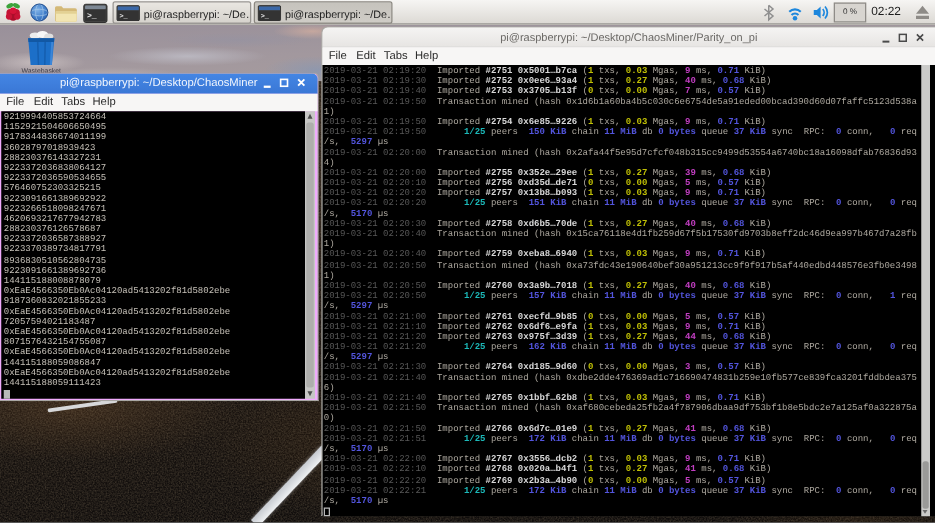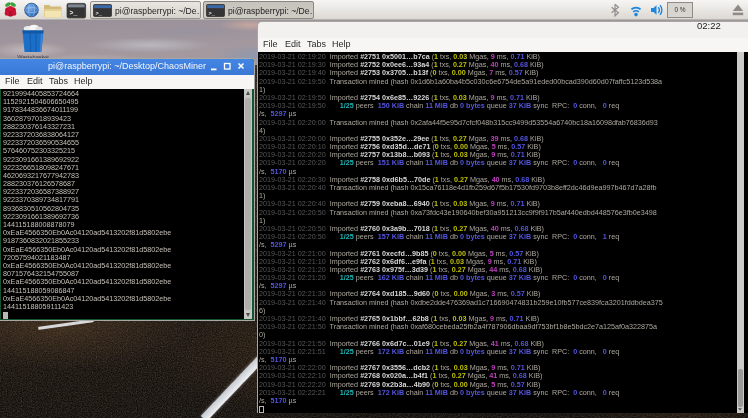--- a/index.html
+++ b/index.html
@@ -28,42 +28,42 @@
 #trash{position:absolute;left:20px;top:4px;width:26px;height:30px}
 
 #bar{position:absolute;left:0;top:0;width:748px;height:20px;
  background:linear-gradient(#f6f5f3,#dcd9d4);border-bottom:1px solid #b6b3ae}
 .tbtn{position:absolute;top:1px;height:18px;border-radius:2px;font-size:8.6px;color:#1d1d1d;line-height:18px}
 #tb1{left:90px;width:111px;background:linear-gradient(#e9e6e1,#d6d3cd);border:1px solid #979490}
 #tb2{left:203px;width:111px;background:linear-gradient(#c6c3bd,#cfccc6);border:1px solid #8a8780}
 .tbtxt{position:absolute;left:24px;top:0;white-space:nowrap;overflow:hidden;width:84px}
 .micon{position:absolute;left:2px;top:2px;width:19px;height:13px}
 #cpu{position:absolute;left:667px;top:2px;width:26px;height:16px;background:#d8d5d0;border:1px solid #8f8c88;font-size:6.5px;color:#333;text-align:center;line-height:14px}
-#clock{position:absolute;left:697px;top:20px;font-size:9.5px;color:#1c1c1c}
-
-.term{font-family:Liberation Sans, sans-serif;font-size:7.2px;line-height:8.2px;white-space:pre}
+#clock{position:absolute;left:697px;top:4px;font-size:9.5px;color:#1c1c1c}
+
+.term{font-family:Liberation Mono, monospace;font-size:7.2px;line-height:8.2px;white-space:pre}
 .ln{height:8.2px}
 .t{color:#585858}.w{color:#ada89f}.b{color:#d8d8d8;font-weight:bold}
 .y{color:#c0c005;font-weight:bold}.m{color:#c23ec2;font-weight:bold}
 .u{color:#5355de;font-weight:bold}.c{color:#1cb8b8;font-weight:bold}
 .cur{display:inline-block;width:4.5px;height:7px;border:1px solid #b8b8b8;vertical-align:top;margin-top:0.5px}
 .scur{display:inline-block;width:4.5px;height:7px;background:#b8b8b8;vertical-align:top;margin-top:0.5px}
 
 #bw{position:absolute;left:257px;top:21px;width:491px;height:392px;background:#f2f1f0;border:1px solid #a8a6a2;border-right:none;border-radius:5px 0 0 0}
 #bwtitle{position:absolute;left:0;top:0;width:100%;height:16px;background:linear-gradient(#f5f4f3,#e7e5e3);border-bottom:1px solid #d5d3d1;border-radius:5px 0 0 0;
  text-align:center;font-size:8.8px;color:#6b6966;line-height:16px}
 #bwmenu{position:absolute;left:0;top:16px;width:100%;height:14px;background:#f7f6f5;font-size:9px;color:#2a2a2a}
 .mi{position:absolute;top:1px}
 #bwblack{position:absolute;left:0;top:30px;width:490px;height:360.5px;background:#000}
 #bwtext{position:absolute;left:1px;top:1px}
 #bwsb{position:absolute;left:479px;top:0;width:7px;height:360.5px;background:#cbcbc9}
 #bwsb .thumb{position:absolute;left:1px;top:317px;width:5px;height:38px;background:#9a9a98;border-radius:2px}
 #bwsb .dar{position:absolute;left:1.2px;top:356px;width:0;height:0;border-left:2.4px solid transparent;border-right:2.4px solid transparent;border-top:3.5px solid #6b6b6b}
 
-#sw{position:absolute;left:0px;top:58px;width:255px;height:263px;background:#14532d;border:1px solid #a9a7a4;border-left:none;border-radius:0 4px 0 0}
+#sw{position:absolute;left:0px;top:58px;width:255px;height:263px;background:#f0abfc;border:1px solid #a9a7a4;border-left:none;border-radius:0 4px 0 0}
 #swtitle{position:absolute;left:0;top:0;width:100%;height:15.5px;background:linear-gradient(#4486e4,#3a77d5);border-radius:0 4px 0 0;
  text-align:center;font-size:9px;color:#f2f6fd;line-height:15px}
 #swmenu{position:absolute;left:0;top:15.5px;width:100%;height:14.5px;background:#f7f6f5;font-size:9px;color:#2a2a2a}
 #swblack{position:absolute;left:1px;top:30px;width:243px;height:229.5px;background:#000}
 #swtext{position:absolute;left:2px;top:1px;color:#c6c1b8}
 #swsb{position:absolute;left:244px;top:30px;width:8px;height:229.5px;background:#c6c6c4}
 #swsb .uar{position:absolute;left:1.6px;top:2px;width:0;height:0;border-left:2.5px solid transparent;border-right:2.5px solid transparent;border-bottom:4px solid #4c4c4c}
 #swsb .dar{position:absolute;left:1.6px;bottom:2px;width:0;height:0;border-left:2.5px solid transparent;border-right:2.5px solid transparent;border-top:4px solid #4c4c4c}
 #swsb .thumb{position:absolute;left:1px;top:9px;width:6px;height:212px;background:#aeaeac;border-radius:2px}
 </style></head>
@@ -87,20 +87,25 @@
 <ellipse cx="19" cy="5" rx="3.6" ry="2.2" fill="#dedede"></ellipse>
 <path d="M2.5 6.5 L23.5 6.5 L21.5 28 L4.5 28 Z" fill="#1c6fc8"></path>
 <path d="M2.5 6.5 L23.5 6.5 L23.2 9.5 L2.8 9.5 Z" fill="#1258a4"></path>
 <path d="M9.5 9.5 L10.2 28 L11.4 28 L10.8 9.5 Z" fill="#155fb0"></path>
 <path d="M15.5 9.5 L15.2 28 L16.4 28 L16.8 9.5 Z" fill="#155fb0"></path>
 <path d="M21 9.5 L19.8 28 L21.5 28 L22.6 9.5 Z" fill="#3c86d8"></path>
 </svg>
  <div style="position:absolute;left:11px;top:33.5px;width:44px;height:4.5px;overflow:hidden;color:#3a3842;font-size:5.5px;text-align:center">Wastebasket</div>
 </div>
 <div id="bw">
+ <div id="bwtitle">pi@raspberrypi: ~/Desktop/ChaosMiner/Parity_on_pi<svg style="position:absolute;right:3px;top:0" width="40" height="16" viewBox="0 0 40 16">
+<rect x="1" y="10.5" width="5.5" height="1.6" fill="#4a4a4a"></rect>
+<rect x="14.5" y="5.5" width="5.5" height="5.5" fill="none" stroke="#4a4a4a" stroke-width="1.2"></rect>
+<path d="M28.5 5.5 L33.5 10.5 M33.5 5.5 L28.5 10.5" stroke="#4a4a4a" stroke-width="1.3"></path>
+</svg></div>
  <div id="bwmenu">
         <span class="mi" style="left:5px">File</span>
         <span class="mi" style="left:27px">Edit</span>
         <span class="mi" style="left:49px">Tabs</span>
         <span class="mi" style="left:74px">Help</span>
       </div>
  <div id="bwblack">
         <div id="bwtext" class="term"><div class="ln"><span class="t">2019-03-21 02:19:20  </span><span class="w">Imported </span><span class="b">#2751 0x5001…b7ca </span><span class="w">(</span><span class="y">1</span><span class="w"> txs, </span><span class="y">0.03</span><span class="w"> Mgas, </span><span class="m">9</span><span class="w"> ms, </span><span class="u">0.71</span><span class="w"> KiB)</span></div><div class="ln"><span class="t">2019-03-21 02:19:30  </span><span class="w">Imported </span><span class="b">#2752 0x0ee6…93a4 </span><span class="w">(</span><span class="y">1</span><span class="w"> txs, </span><span class="y">0.27</span><span class="w"> Mgas, </span><span class="m">40</span><span class="w"> ms, </span><span class="u">0.68</span><span class="w"> KiB)</span></div><div class="ln"><span class="t">2019-03-21 02:19:40  </span><span class="w">Imported </span><span class="b">#2753 0x3705…b13f </span><span class="w">(</span><span class="y">0</span><span class="w"> txs, </span><span class="y">0.00</span><span class="w"> Mgas, </span><span class="m">7</span><span class="w"> ms, </span><span class="u">0.57</span><span class="w"> KiB)</span></div><div class="ln"><span class="t">2019-03-21 02:19:50  </span><span class="w">Transaction mined (hash 0x1d6b1a60ba4b5c030c6e6754de5a91eded00bcad390d60d07faffc5123d538a</span></div><div class="ln"><span class="w">1)</span></div><div class="ln"><span class="t">2019-03-21 02:19:50  </span><span class="w">Imported </span><span class="b">#2754 0x6e85…9226 </span><span class="w">(</span><span class="y">1</span><span class="w"> txs, </span><span class="y">0.03</span><span class="w"> Mgas, </span><span class="m">9</span><span class="w"> ms, </span><span class="u">0.71</span><span class="w"> KiB)</span></div><div class="ln"><span class="t">2019-03-21 02:19:50  </span><span class="w">   </span><span class="c">  1/25</span><span class="w"> peers</span><span class="u">  150 KiB</span><span class="w"> chain</span><span class="u"> 11 MiB</span><span class="w"> db</span><span class="u"> 0 bytes</span><span class="w"> queue</span><span class="u"> 37 KiB</span><span class="w"> sync  RPC:</span><span class="u">  0</span><span class="w"> conn,</span><span class="u">   0</span><span class="w"> req</span></div><div class="ln"><span class="w">/s,  </span><span class="u">5297</span><span class="w"> µs</span></div><div class="ln"><span class="t">2019-03-21 02:20:00  </span><span class="w">Transaction mined (hash 0x2afa44f5e95d7cfcf048b315cc9499d53554a6740bc18a16098dfab76836d93</span></div><div class="ln"><span class="w">4)</span></div><div class="ln"><span class="t">2019-03-21 02:20:00  </span><span class="w">Imported </span><span class="b">#2755 0x352e…29ee </span><span class="w">(</span><span class="y">1</span><span class="w"> txs, </span><span class="y">0.27</span><span class="w"> Mgas, </span><span class="m">39</span><span class="w"> ms, </span><span class="u">0.68</span><span class="w"> KiB)</span></div><div class="ln"><span class="t">2019-03-21 02:20:10  </span><span class="w">Imported </span><span class="b">#2756 0xd35d…de71 </span><span class="w">(</span><span class="y">0</span><span class="w"> txs, </span><span class="y">0.00</span><span class="w"> Mgas, </span><span class="m">5</span><span class="w"> ms, </span><span class="u">0.57</span><span class="w"> KiB)</span></div><div class="ln"><span class="t">2019-03-21 02:20:20  </span><span class="w">Imported </span><span class="b">#2757 0x13b8…b093 </span><span class="w">(</span><span class="y">1</span><span class="w"> txs, </span><span class="y">0.03</span><span class="w"> Mgas, </span><span class="m">9</span><span class="w"> ms, </span><span class="u">0.71</span><span class="w"> KiB)</span></div><div class="ln"><span class="t">2019-03-21 02:20:20  </span><span class="w">   </span><span class="c">  1/25</span><span class="w"> peers</span><span class="u">  151 KiB</span><span class="w"> chain</span><span class="u"> 11 MiB</span><span class="w"> db</span><span class="u"> 0 bytes</span><span class="w"> queue</span><span class="u"> 37 KiB</span><span class="w"> sync  RPC:</span><span class="u">  0</span><span class="w"> conn,</span><span class="u">   0</span><span class="w"> req</span></div><div class="ln"><span class="w">/s,  </span><span class="u">5170</span><span class="w"> µs</span></div><div class="ln"><span class="t">2019-03-21 02:20:30  </span><span class="w">Imported </span><span class="b">#2758 0xd6b5…70de </span><span class="w">(</span><span class="y">1</span><span class="w"> txs, </span><span class="y">0.27</span><span class="w"> Mgas, </span><span class="m">40</span><span class="w"> ms, </span><span class="u">0.68</span><span class="w"> KiB)</span></div><div class="ln"><span class="t">2019-03-21 02:20:40  </span><span class="w">Transaction mined (hash 0x15ca76118e4d1fb259d67f5b17530fd9703b8eff2dc46d9ea997b467d7a28fb</span></div><div class="ln"><span class="w">1)</span></div><div class="ln"><span class="t">2019-03-21 02:20:40  </span><span class="w">Imported </span><span class="b">#2759 0xeba8…6940 </span><span class="w">(</span><span class="y">1</span><span class="w"> txs, </span><span class="y">0.03</span><span class="w"> Mgas, </span><span class="m">9</span><span class="w"> ms, </span><span class="u">0.71</span><span class="w"> KiB)</span></div><div class="ln"><span class="t">2019-03-21 02:20:50  </span><span class="w">Transaction mined (hash 0xa73fdc43e190640bef30a951213cc9f9f917b5af440edbd448576e3fb0e3498</span></div><div class="ln"><span class="w">1)</span></div><div class="ln"><span class="t">2019-03-21 02:20:50  </span><span class="w">Imported </span><span class="b">#2760 0x3a9b…7018 </span><span class="w">(</span><span class="y">1</span><span class="w"> txs, </span><span class="y">0.27</span><span class="w"> Mgas, </span><span class="m">40</span><span class="w"> ms, </span><span class="u">0.68</span><span class="w"> KiB)</span></div><div class="ln"><span class="t">2019-03-21 02:20:50  </span><span class="w">   </span><span class="c">  1/25</span><span class="w"> peers</span><span class="u">  157 KiB</span><span class="w"> chain</span><span class="u"> 11 MiB</span><span class="w"> db</span><span class="u"> 0 bytes</span><span class="w"> queue</span><span class="u"> 37 KiB</span><span class="w"> sync  RPC:</span><span class="u">  0</span><span class="w"> conn,</span><span class="u">   1</span><span class="w"> req</span></div><div class="ln"><span class="w">/s,  </span><span class="u">5297</span><span class="w"> µs</span></div><div class="ln"><span class="t">2019-03-21 02:21:00  </span><span class="w">Imported </span><span class="b">#2761 0xecfd…9b85 </span><span class="w">(</span><span class="y">0</span><span class="w"> txs, </span><span class="y">0.00</span><span class="w"> Mgas, </span><span class="m">5</span><span class="w"> ms, </span><span class="u">0.57</span><span class="w"> KiB)</span></div><div class="ln"><span class="t">2019-03-21 02:21:10  </span><span class="w">Imported </span><span class="b">#2762 0x6df6…e9fa </span><span class="w">(</span><span class="y">1</span><span class="w"> txs, </span><span class="y">0.03</span><span class="w"> Mgas, </span><span class="m">9</span><span class="w"> ms, </span><span class="u">0.71</span><span class="w"> KiB)</span></div><div class="ln"><span class="t">2019-03-21 02:21:20  </span><span class="w">Imported </span><span class="b">#2763 0x975f…3d39 </span><span class="w">(</span><span class="y">1</span><span class="w"> txs, </span><span class="y">0.27</span><span class="w"> Mgas, </span><span class="m">44</span><span class="w"> ms, </span><span class="u">0.68</span><span class="w"> KiB)</span></div><div class="ln"><span class="t">2019-03-21 02:21:20  </span><span class="w">   </span><span class="c">  1/25</span><span class="w"> peers</span><span class="u">  162 KiB</span><span class="w"> chain</span><span class="u"> 11 MiB</span><span class="w"> db</span><span class="u"> 0 bytes</span><span class="w"> queue</span><span class="u"> 37 KiB</span><span class="w"> sync  RPC:</span><span class="u">  0</span><span class="w"> conn,</span><span class="u">   0</span><span class="w"> req</span></div><div class="ln"><span class="w">/s,  </span><span class="u">5297</span><span class="w"> µs</span></div><div class="ln"><span class="t">2019-03-21 02:21:30  </span><span class="w">Imported </span><span class="b">#2764 0xd185…9d60 </span><span class="w">(</span><span class="y">0</span><span class="w"> txs, </span><span class="y">0.00</span><span class="w"> Mgas, </span><span class="m">3</span><span class="w"> ms, </span><span class="u">0.57</span><span class="w"> KiB)</span></div><div class="ln"><span class="t">2019-03-21 02:21:40  </span><span class="w">Transaction mined (hash 0xdbe2dde476369ad1c716690474831b259e10fb577ce839fca3201fddbdea375</span></div><div class="ln"><span class="w">6)</span></div><div class="ln"><span class="t">2019-03-21 02:21:40  </span><span class="w">Imported </span><span class="b">#2765 0x1bbf…62b8 </span><span class="w">(</span><span class="y">1</span><span class="w"> txs, </span><span class="y">0.03</span><span class="w"> Mgas, </span><span class="m">9</span><span class="w"> ms, </span><span class="u">0.71</span><span class="w"> KiB)</span></div><div class="ln"><span class="t">2019-03-21 02:21:50  </span><span class="w">Transaction mined (hash 0xaf680cebeda25fb2a4f787906dbaa9df753bf1b8e5bdc2e7a125af0a322875a</span></div><div class="ln"><span class="w">0)</span></div><div class="ln"><span class="t">2019-03-21 02:21:50  </span><span class="w">Imported </span><span class="b">#2766 0x6d7c…01e9 </span><span class="w">(</span><span class="y">1</span><span class="w"> txs, </span><span class="y">0.27</span><span class="w"> Mgas, </span><span class="m">41</span><span class="w"> ms, </span><span class="u">0.68</span><span class="w"> KiB)</span></div><div class="ln"><span class="t">2019-03-21 02:21:51  </span><span class="w">   </span><span class="c">  1/25</span><span class="w"> peers</span><span class="u">  172 KiB</span><span class="w"> chain</span><span class="u"> 11 MiB</span><span class="w"> db</span><span class="u"> 0 bytes</span><span class="w"> queue</span><span class="u"> 37 KiB</span><span class="w"> sync  RPC:</span><span class="u">  0</span><span class="w"> conn,</span><span class="u">   0</span><span class="w"> req</span></div><div class="ln"><span class="w">/s,  </span><span class="u">5170</span><span class="w"> µs</span></div><div class="ln"><span class="t">2019-03-21 02:22:00  </span><span class="w">Imported </span><span class="b">#2767 0x3556…dcb2 </span><span class="w">(</span><span class="y">1</span><span class="w"> txs, </span><span class="y">0.03</span><span class="w"> Mgas, </span><span class="m">9</span><span class="w"> ms, </span><span class="u">0.71</span><span class="w"> KiB)</span></div><div class="ln"><span class="t">2019-03-21 02:22:10  </span><span class="w">Imported </span><span class="b">#2768 0x020a…b4f1 </span><span class="w">(</span><span class="y">1</span><span class="w"> txs, </span><span class="y">0.27</span><span class="w"> Mgas, </span><span class="m">41</span><span class="w"> ms, </span><span class="u">0.68</span><span class="w"> KiB)</span></div><div class="ln"><span class="t">2019-03-21 02:22:20  </span><span class="w">Imported </span><span class="b">#2769 0x2b3a…4b90 </span><span class="w">(</span><span class="y">0</span><span class="w"> txs, </span><span class="y">0.00</span><span class="w"> Mgas, </span><span class="m">5</span><span class="w"> ms, </span><span class="u">0.57</span><span class="w"> KiB)</span></div><div class="ln"><span class="t">2019-03-21 02:22:21  </span><span class="w">   </span><span class="c">  1/25</span><span class="w"> peers</span><span class="u">  172 KiB</span><span class="w"> chain</span><span class="u"> 11 MiB</span><span class="w"> db</span><span class="u"> 0 bytes</span><span class="w"> queue</span><span class="u"> 37 KiB</span><span class="w"> sync  RPC:</span><span class="u">  0</span><span class="w"> conn,</span><span class="u">   0</span><span class="w"> req</span></div><div class="ln"><span class="w">/s,  </span><span class="u">5170</span><span class="w"> µs</span></div><div class="ln"><span class="cur"></span></div></div>
         <div id="bwsb">
           <div class="thumb"></div>

